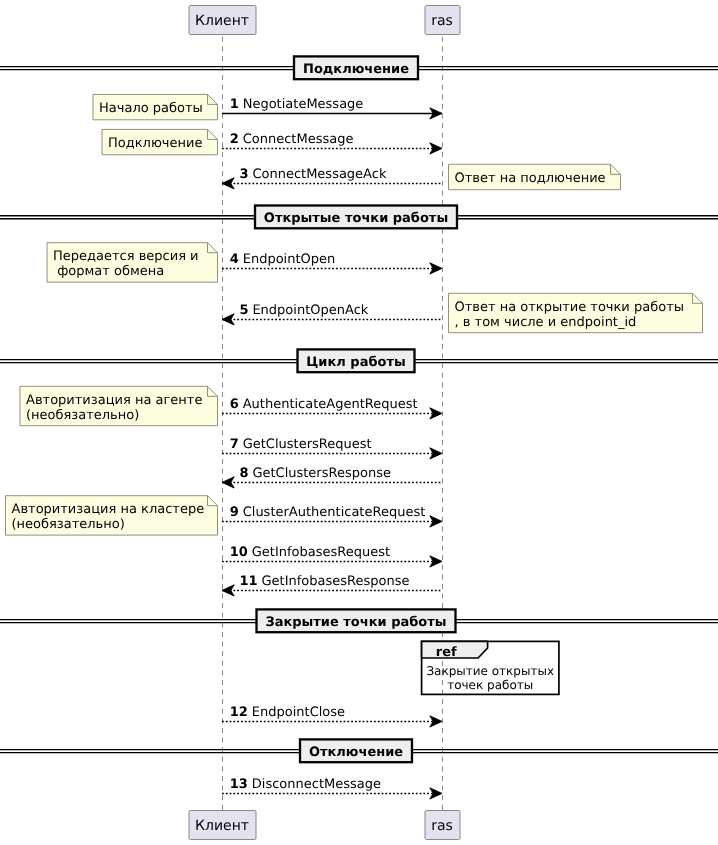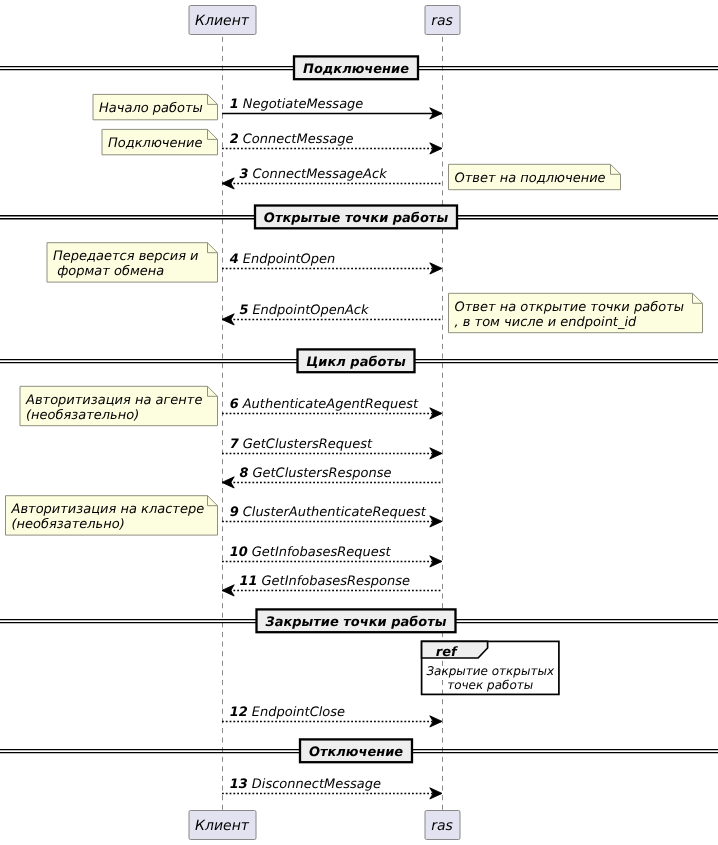--- a/index.html
+++ b/index.html
@@ -1,21 +1,21 @@
 <!DOCTYPE html>
 <html><head>
 <meta charset="utf-8">
 <style>
   html,body{margin:0;padding:0;background:#FFFFFF;}
   body{width:718px;height:845px;overflow:hidden;
        font-family:"DejaVu Sans",sans-serif;
        -webkit-font-smoothing:antialiased;
        -moz-osx-font-smoothing:grayscale;
        text-rendering:geometricPrecision;}
-  #diagram{position:relative;width:718px;height:845px;will-change:opacity;font-style:italic;}
+  #diagram{position:relative;width:718px;height:845px;will-change:opacity;}
   #diagram svg{position:absolute;left:0;top:0;display:block;
        shape-rendering:geometricPrecision;}
   svg text{font-family:"DejaVu Sans",sans-serif;fill:#000000;
            dominant-baseline:alphabetic;}
   .msg-label{font-size:13px;}
   .msg-num{font-size:13px;font-weight:bold;}
   .part-label{font-size:14px;}
   .div-label{font-size:13px;font-weight:bold;}
   .note-label{font-size:13px;}
   .ref-title{font-size:13px;font-weight:bold;}

